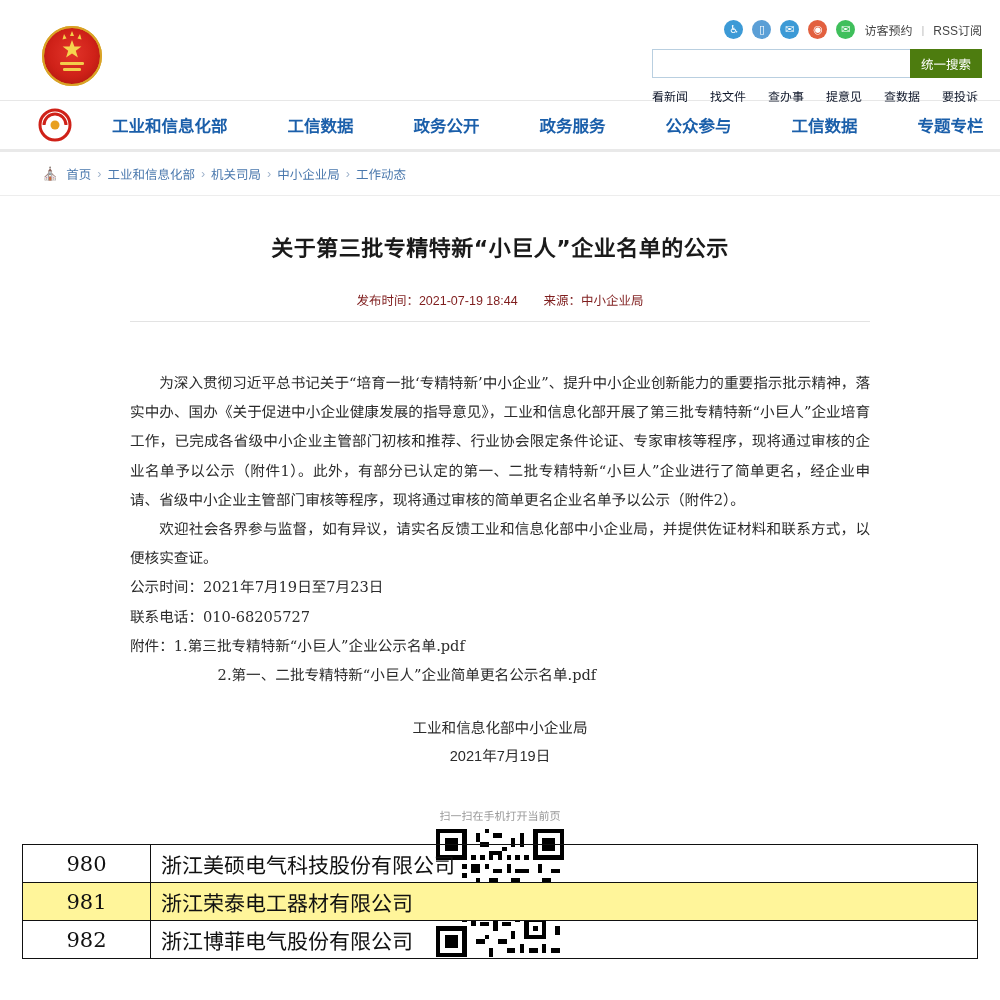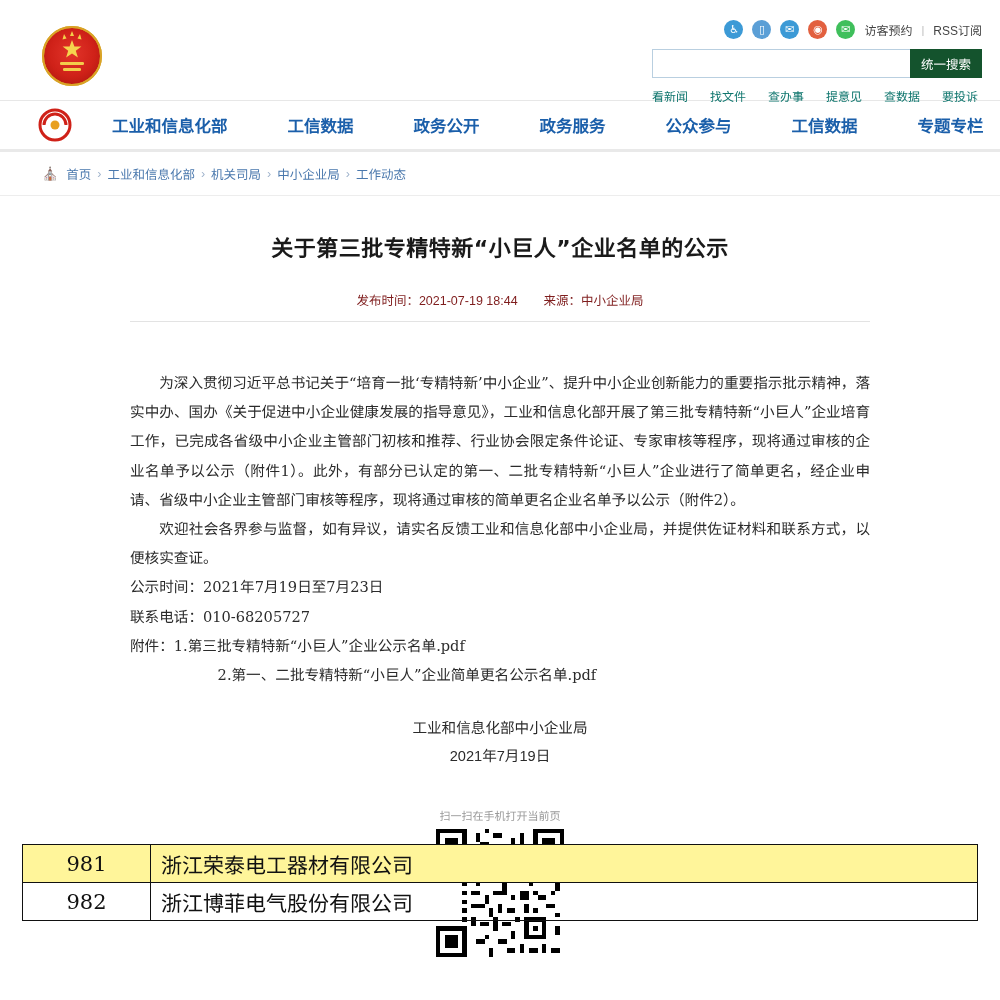--- a/index.html
+++ b/index.html
@@ -60,28 +60,28 @@
   .top-link { color: #444; text-decoration: none; font-size: 12px; }
   .sep { color: #bbb; font-size: 11px; }
 
   .searchrow { display: flex; margin-top: 10px; }
   .searchbox {
     flex: 1 1 auto; height: 29px; border: 1px solid #b9cfe0; border-right: none;
     background: #fff; outline: none; font-size: 12px; padding: 0 8px; color:#333;
   }
   .searchbtn {
     width: 72px; height: 29px; border: none; cursor: pointer;
-    background: #14532d; color: #fff; font-size: 12.5px;
+    background: #4d7c0f; color: #fff; font-size: 12.5px;
     font-family: "DejaVu Sans", "Liberation Sans", sans-serif;
   }
   .quicklinks {
     margin-top: 9px; display: flex; gap: 22px; justify-content: flex-start;
     font-size: 12px; color: #555;
   }
-  .quicklinks a { color: #0f766e; text-decoration: none; }
+  .quicklinks a { color: #0f172a; text-decoration: none; }
 
   
   .nav {
     height: 52px; border-top: 1px solid #e7e7e7; border-bottom: 3px solid #e9e9e9;
     display: flex; align-items: center; padding-left: 38px; gap: 0;
   }
   .nav-logo { width: 34px; height: 34px; margin-right: 10px; position: relative; flex:0 0 auto;}
   .nav-item {
     font-family: "DejaVu Sans", "Liberation Sans", sans-serif;
     font-size: 16.5px; color: #1b5faa; font-weight: bold;
@@ -355,20 +355,24 @@
           <rect x="8" y="17" width="1" height="1"></rect>
             <rect x="22" y="14" width="1" height="1"></rect>
         </g>
       </svg>
     </div>
   </div>
 
   <div class="tbl-wrap">
     <table class="list">
       <tbody>
+        <tr>
+          <td class="num">980</td>
+          <td class="name">浙江美硕电气科技股份有限公司</td>
+        </tr>
         <tr class="hl">
           <td class="num">981</td>
           <td class="name">浙江荣泰电工器材有限公司</td>
         </tr>
         <tr>
           <td class="num">982</td>
           <td class="name">浙江博菲电气股份有限公司</td>
         </tr>
       </tbody>
     </table>

